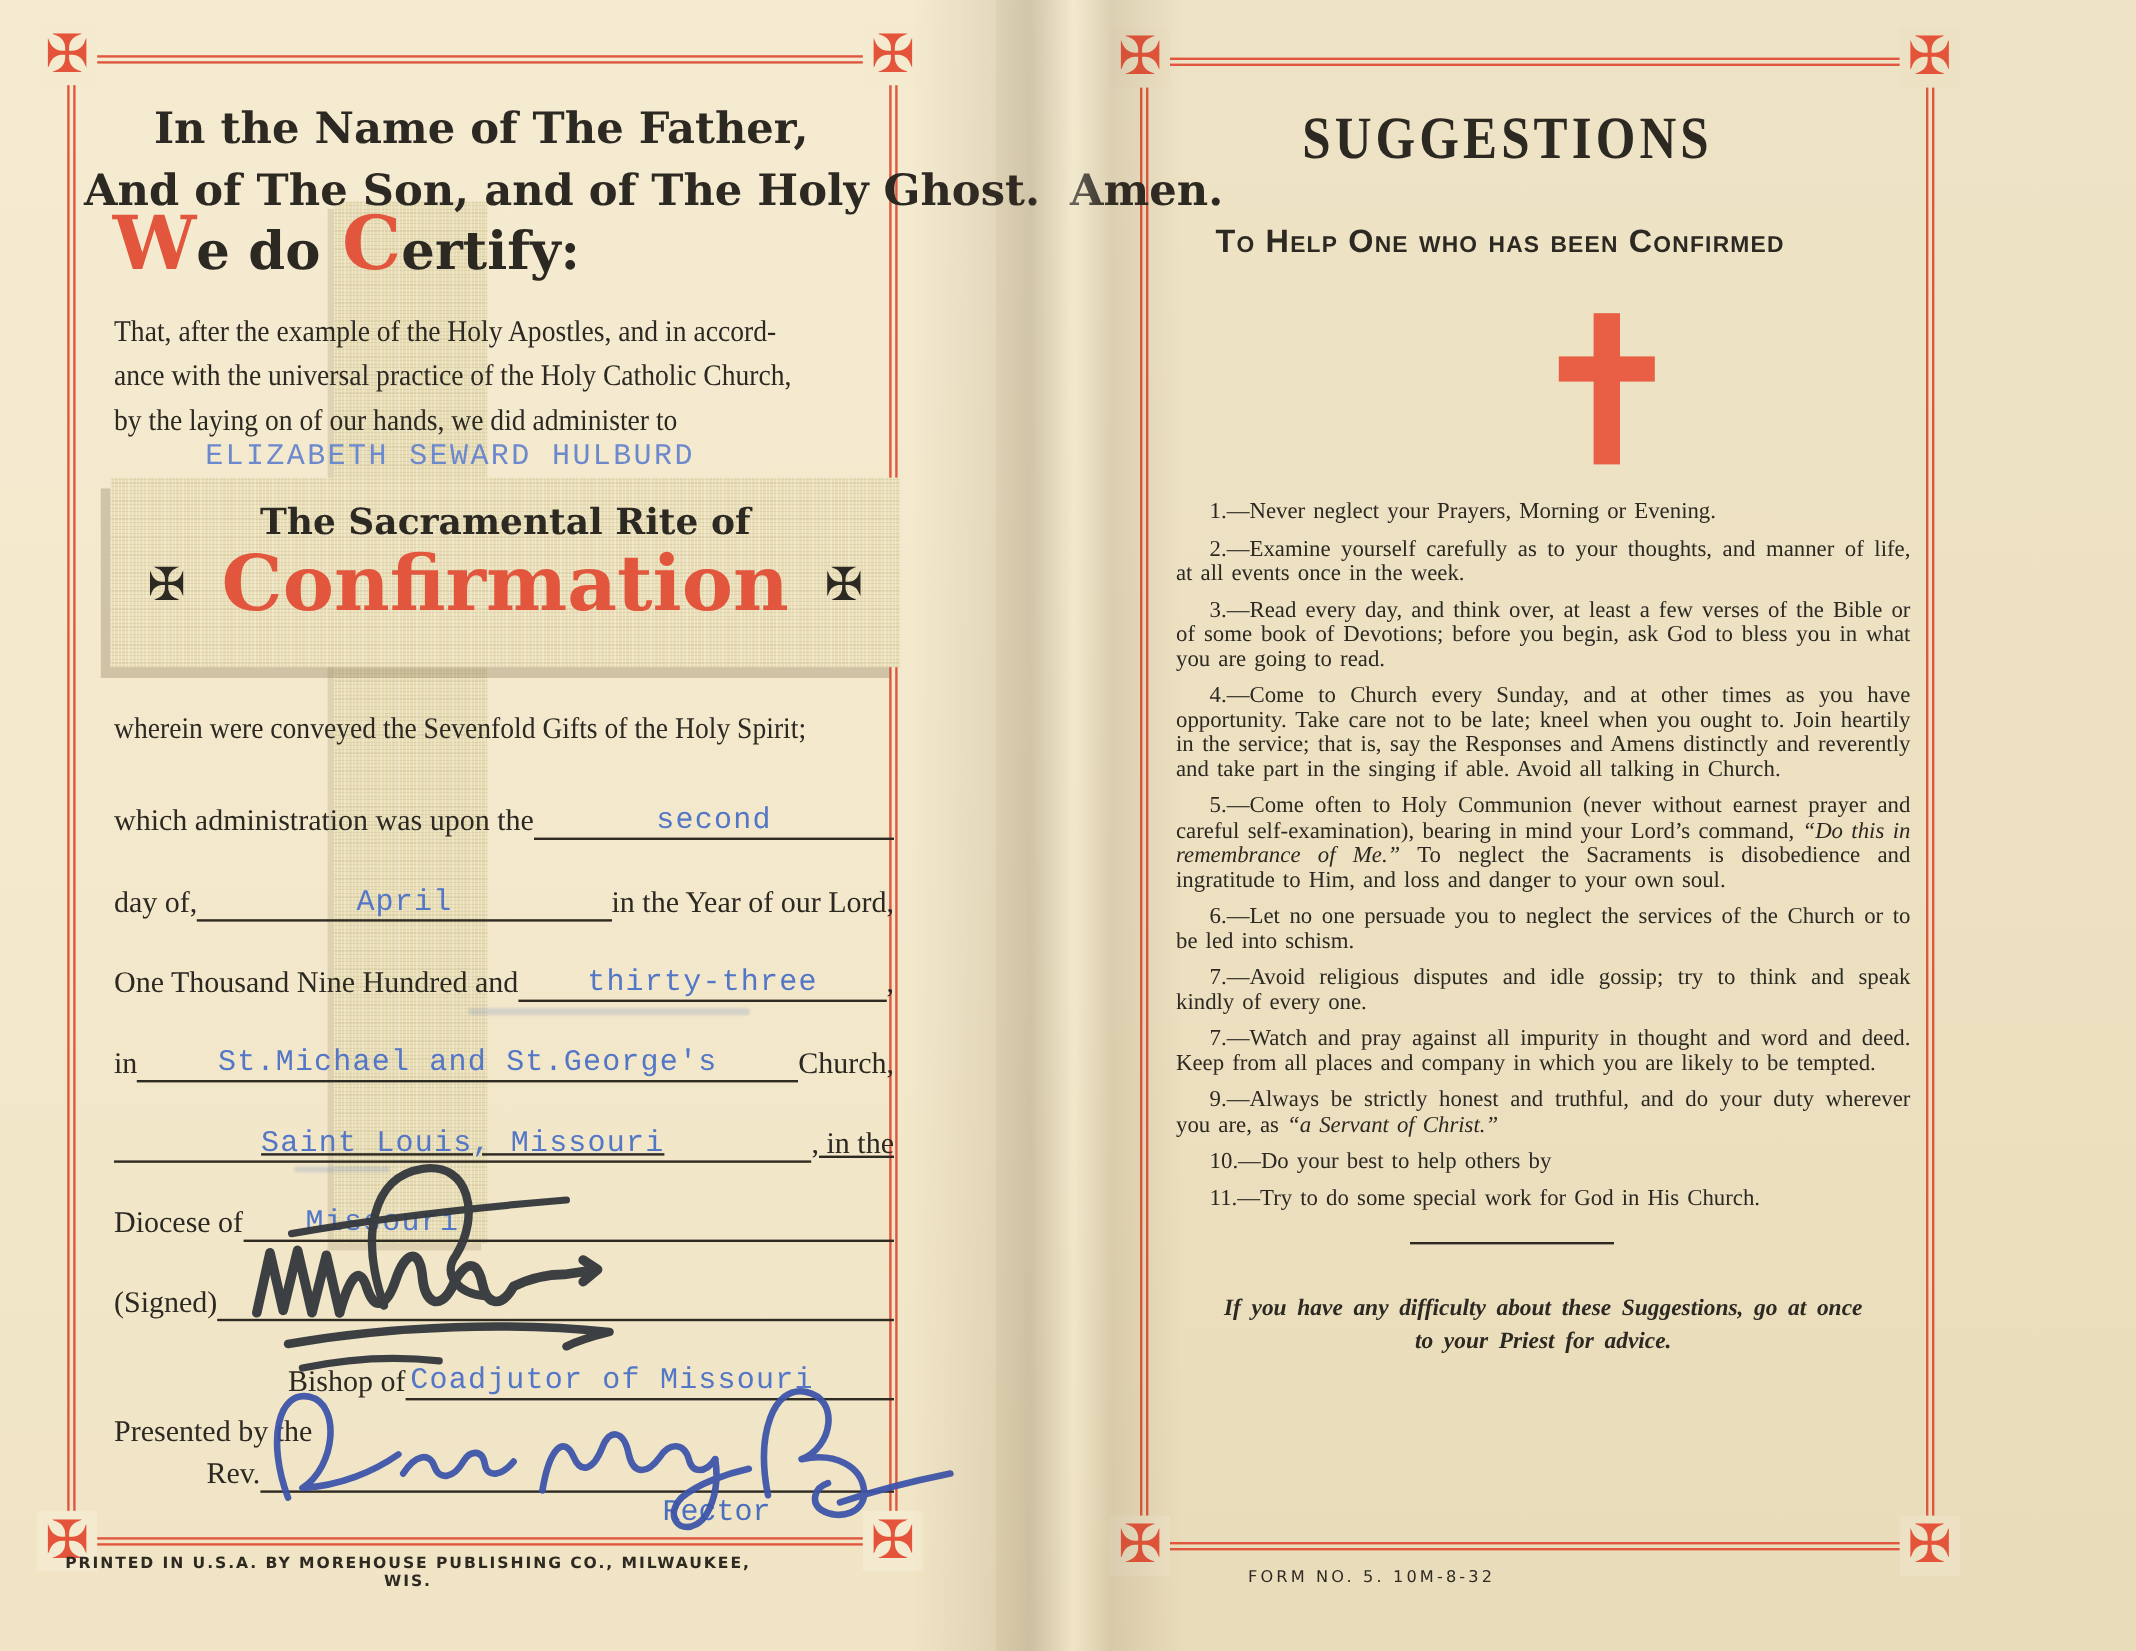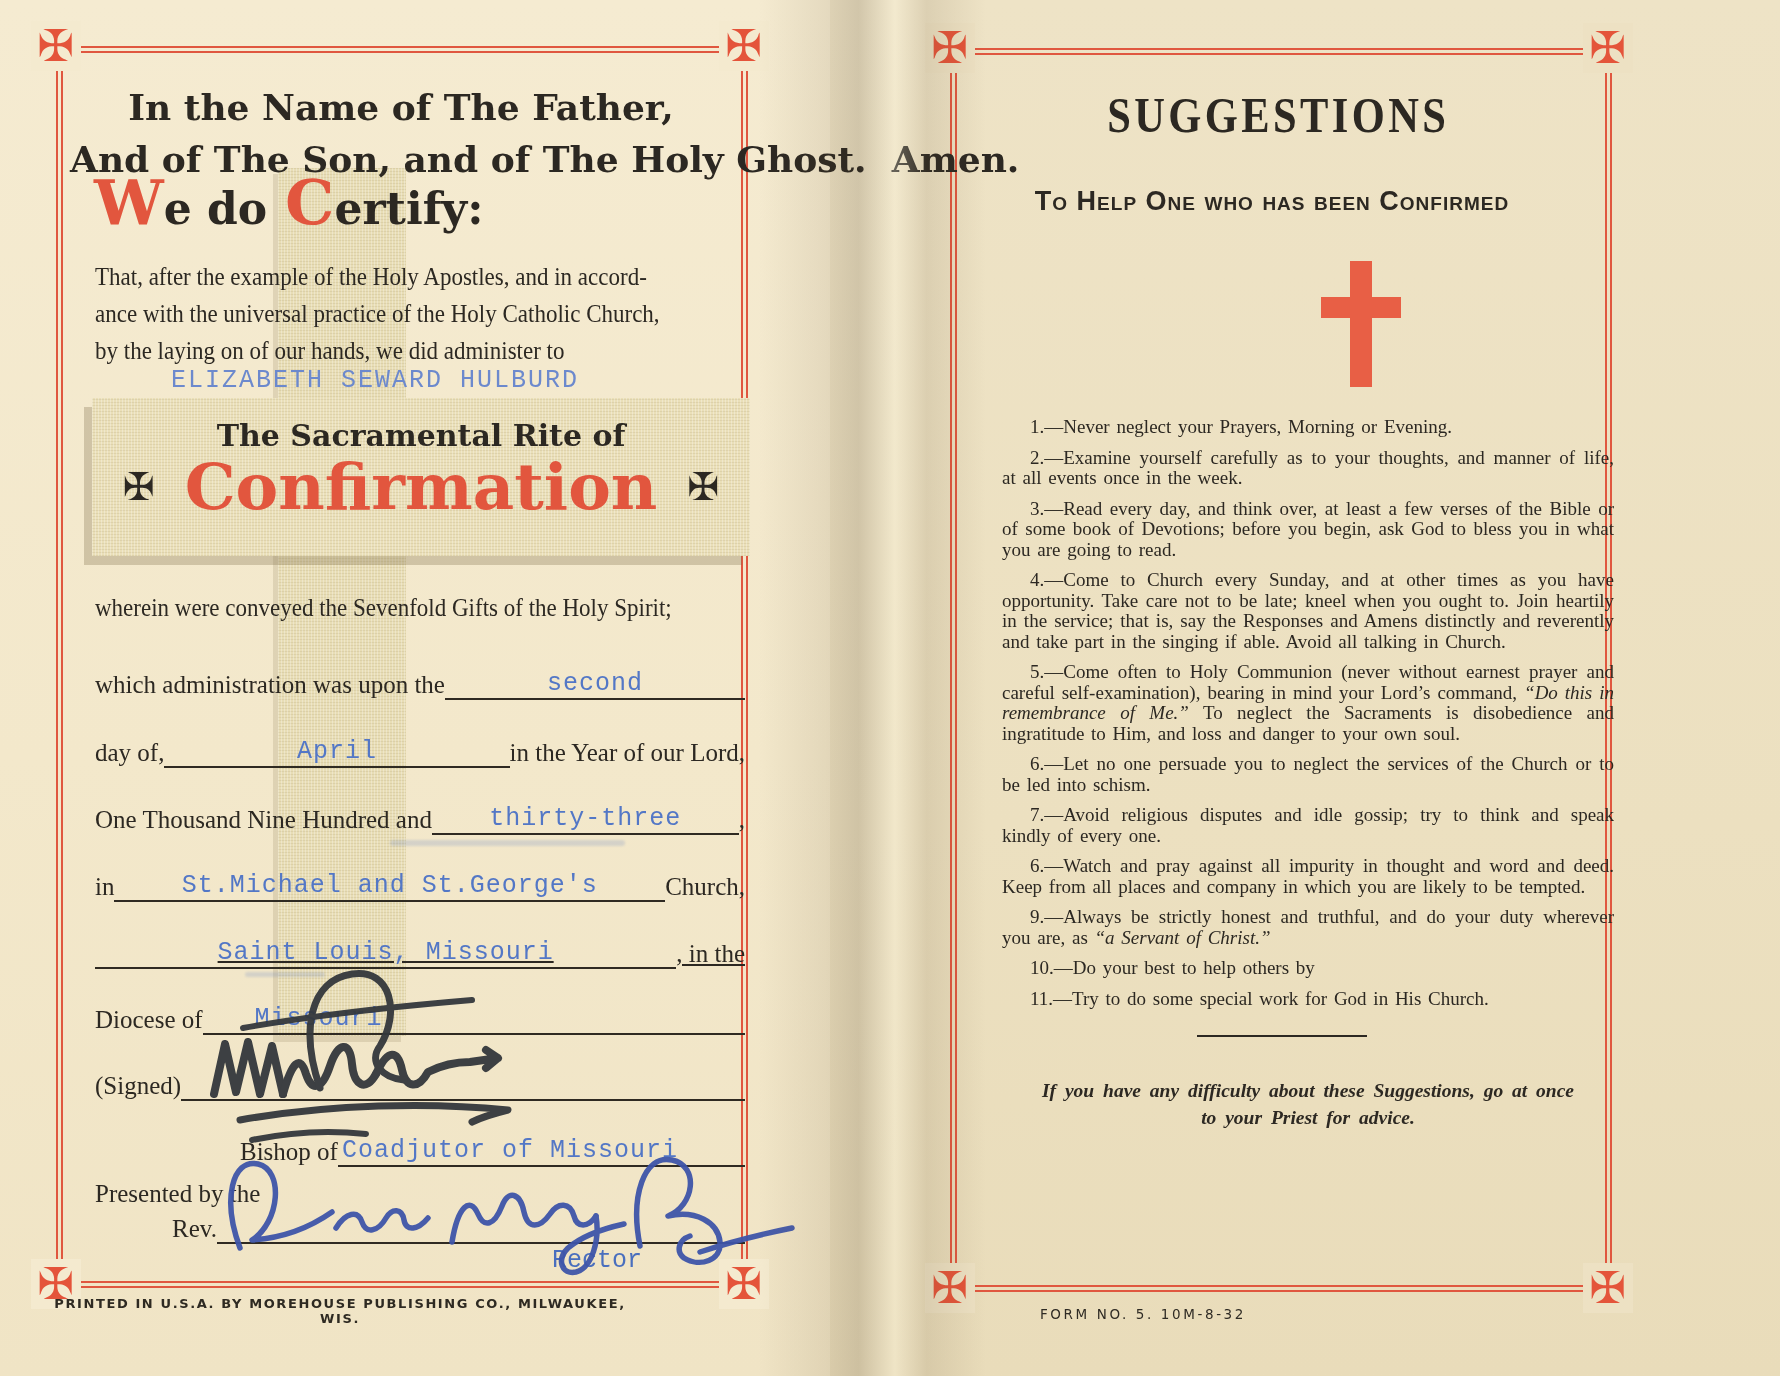--- a/index.html
+++ b/index.html
@@ -79,21 +79,21 @@
   .printer{position:absolute;left:40px;top:1296px;width:600px;z-index:3;text-align:center;
     font-family:"DejaVu Sans",sans-serif;font-weight:700;font-size:13px;letter-spacing:1.6px;color:#2e2a22;}
 
   .smudge{position:absolute;z-index:2;background:rgba(95,125,195,.20);filter:blur(1px);border-radius:3px;}
   .sm1{left:390px;top:840px;width:235px;height:6px;}
   .sm2{left:245px;top:972px;width:80px;height:5px;}
 
   .sig-layer{position:absolute;left:0;top:0;width:830px;height:1376px;z-index:7;}
 
   
-  .col{position:absolute;left:150px;top:90px;width:612px;z-index:3;margin-left:22px;}
+  .col{position:absolute;left:150px;top:90px;width:612px;z-index:3;}
   .sg-title{margin:0;text-align:center;font-family:"Liberation Serif",serif;font-weight:700;
     font-size:50px;line-height:1;letter-spacing:4px;position:relative;left:-30px;}
   .sg-title span{display:inline-block;transform:scaleX(.85);}
   .sg-sub{margin-top:46px;text-align:center;font-family:"Liberation Sans",sans-serif;font-weight:700;
     font-variant:small-caps;font-size:27px;letter-spacing:1px;position:relative;left:-36px;}
   .red-cross{position:relative;margin:44px 0 0 319px;width:80px;height:126px;}
   .red-cross .v{position:absolute;left:29px;top:0;width:22px;height:126px;background:#e85f45;}
   .red-cross .h{position:absolute;left:0;top:36px;width:80px;height:21px;background:#e85f45;}
   .items{margin-top:30px;}
   .items p{margin:10px 0 0;font-size:19px;line-height:20.5px;text-align:justify;text-indent:28px;
@@ -255,21 +255,21 @@
       </div>
 
       <div class="items">
         <p class="first"><span>1.—Never neglect your Prayers, Morning or Evening.</span></p>
         <p><span>2.—Examine yourself carefully as to your thoughts, and manner of life, at all events once in the week.</span></p>
         <p><span>3.—Read every day, and think over, at least a few verses of the Bible or of some book of Devotions; before you begin, ask God to bless you in what you are going to read.</span></p>
         <p><span>4.—Come to Church every Sunday, and at other times as you have opportunity.  Take care not to be late; kneel when you ought to.  Join heartily in the service; that is, say the Responses and Amens distinctly and reverently and take part in the singing if able.  Avoid all talking in Church.</span></p>
         <p><span>5.—Come often to Holy Communion (never without earnest prayer and careful self-examination), bearing in mind your Lord’s command, </span><i>“Do this in remembrance of Me.”</i><span> To neglect the Sacraments is disobedience and ingratitude to Him, and loss and danger to your own soul.</span></p>
         <p><span>6.—Let no one persuade you to neglect the services of the Church or to be led into schism.</span></p>
         <p><span>7.—Avoid religious disputes and idle gossip; try to think and speak kindly of every one.</span></p>
-        <p><span>6.—Watch and pray against all impurity in thought and word and deed.  Keep from all places and company in which you are likely to be tempted.</span></p>
+        <p><span>7.—Watch and pray against all impurity in thought and word and deed.  Keep from all places and company in which you are likely to be tempted.</span></p>
         <p><span>9.—Always be strictly honest and truthful, and do your duty wherever you are, as </span><i>“a Servant of Christ.”</i><span></span></p>
         <p><span>10.—Do your best to help others by</span></p>
         <p><span>11.—Try to do some special work for God in His Church.</span></p>
       </div>
 
       <hr class="divider">
 
       <div class="note">
         <div>If you have any difficulty about these Suggestions, go at once</div>
         <div>to your Priest for advice.</div>

